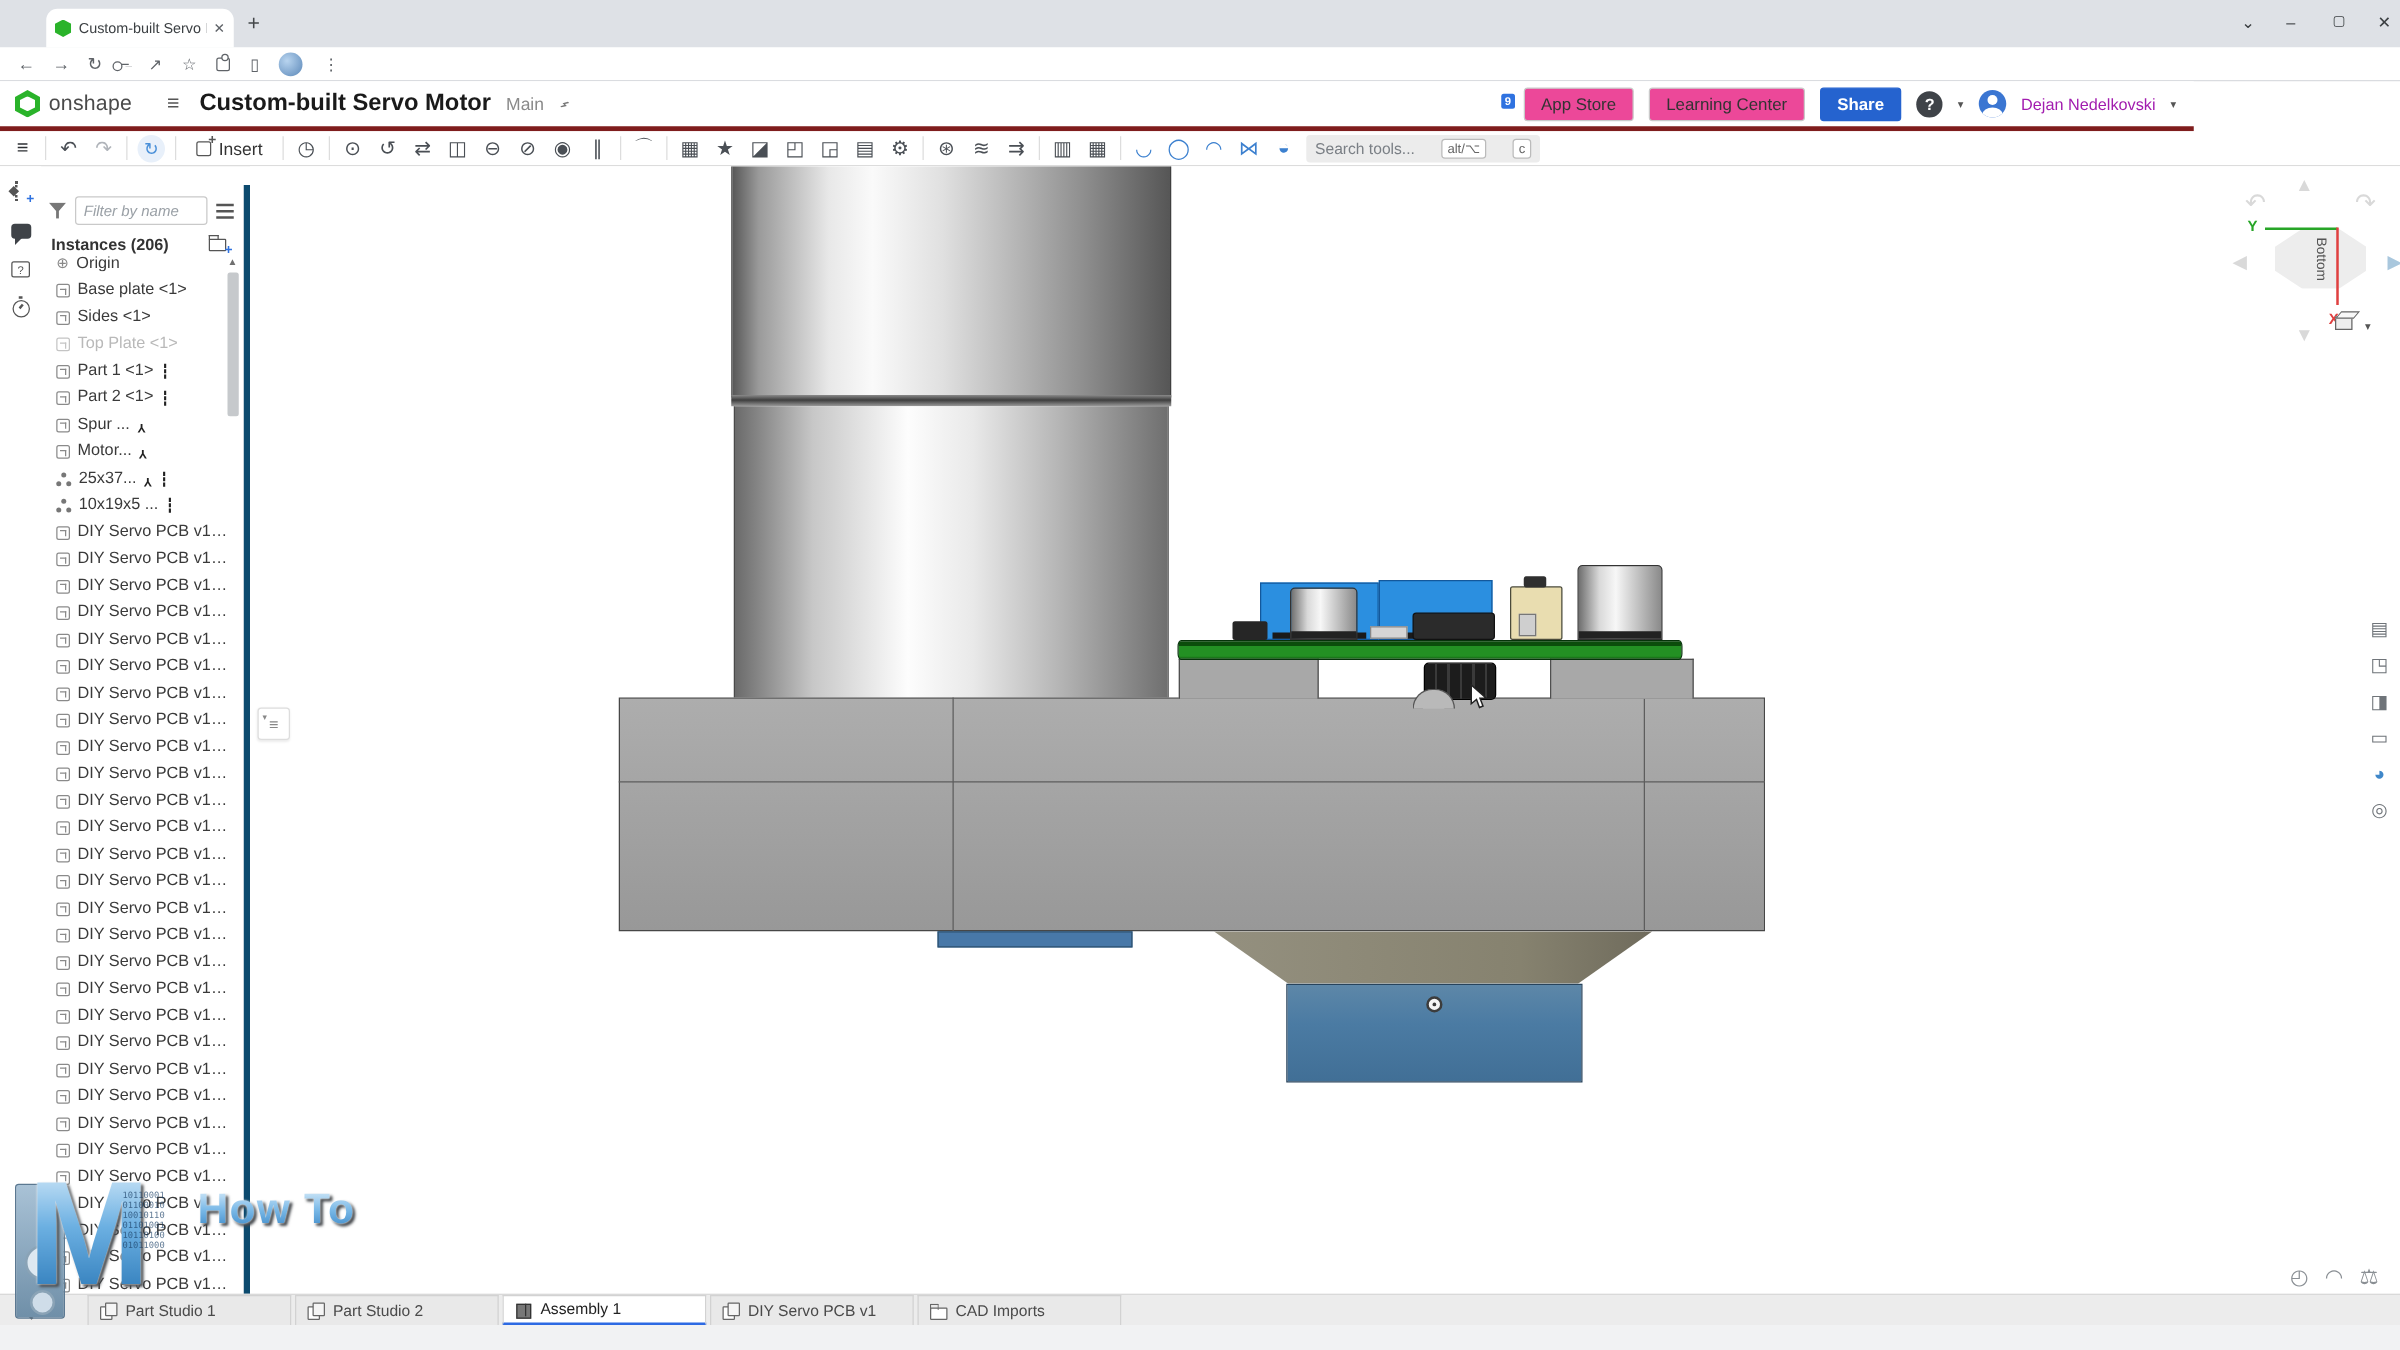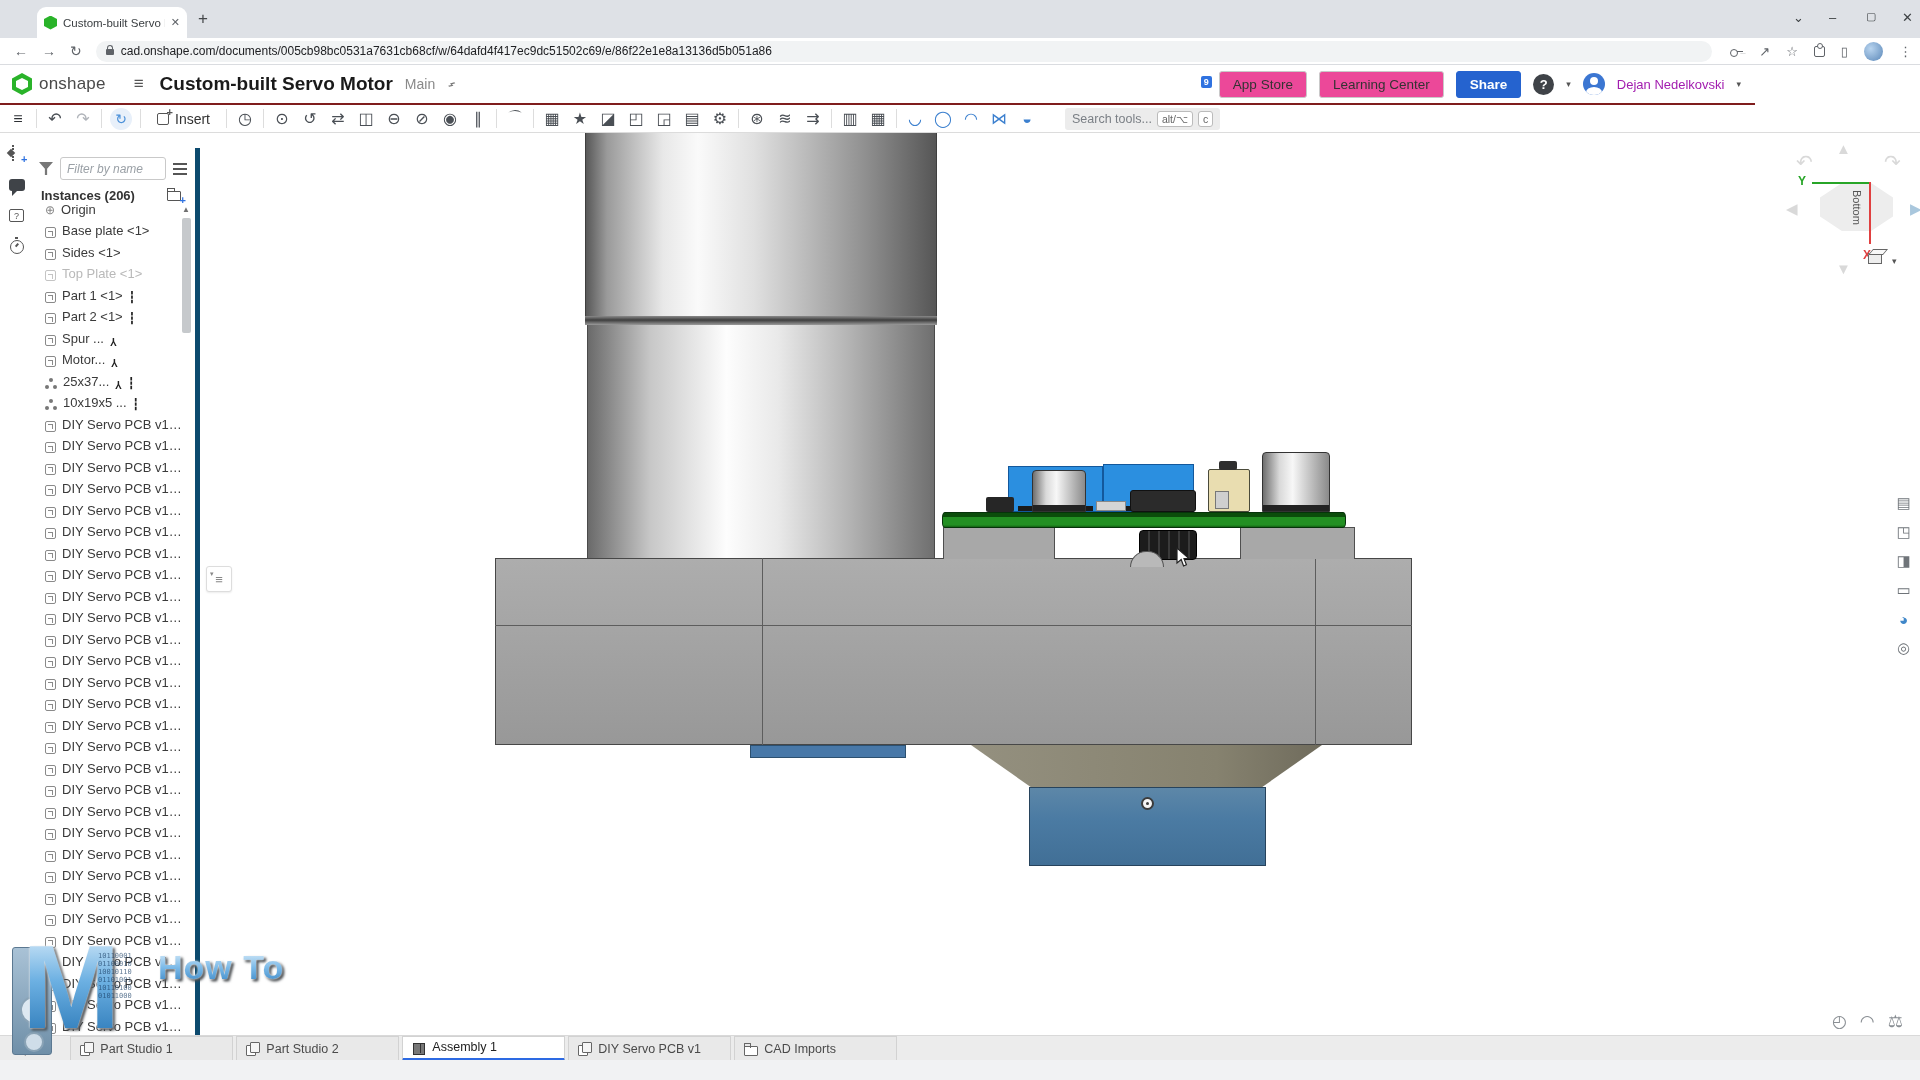--- a/index.html
+++ b/index.html
@@ -26,21 +26,21 @@
   .urltext{font-size:12px;color:#202124;white-space:nowrap;overflow:hidden}
   .uic{margin:0 8px;color:#5f6368;font-size:13px}
   .keyic{width:13px;height:13px;position:relative;margin:0 8px}
   .keyic::before{content:"";position:absolute;left:0;top:4px;width:6px;height:6px;border:1.5px solid #5f6368;border-radius:50%}
   .keyic::after{content:"";position:absolute;left:7px;top:6px;width:6px;height:1.5px;background:#5f6368;box-shadow:3px 2px 0 -0.4px #5f6368}
   .puz{width:11px;height:11px;border:1.5px solid #5f6368;border-radius:2px;position:relative;margin:0 8px}
   .puz::before{content:"";position:absolute;left:2.5px;top:-4px;width:4px;height:4px;border:1.5px solid #5f6368;border-radius:50%;background:#fff}
   .cavatar{width:19px;height:19px;border-radius:50%;background:radial-gradient(circle at 35% 35%,#b8d4ef,#5a87b8);margin:0 8px}
 
   
-  .osheader{position:absolute;left:0;top:65px;width:1755px;height:40px;background:#fff;display:flex;align-items:center;border-bottom:2px solid #7f1d1d}
+  .osheader{position:absolute;left:0;top:65px;width:1755px;height:40px;background:#fff;display:flex;align-items:center;border-bottom:4px solid #7f1d1d}
   .oslogo{width:20px;height:22px;background:#2ab32a;clip-path:polygon(50% 0,100% 25%,100% 75%,50% 100%,0 75%,0 25%);position:relative;margin-left:12px;flex:none}
   .oslogo::after{content:"";position:absolute;left:4px;top:5px;width:12px;height:12px;background:#fff;clip-path:polygon(50% 0,100% 25%,100% 75%,50% 100%,0 75%,0 25%)}
   .oslogotext{font-size:17px;color:#4a4a4a;margin-left:7px;letter-spacing:.2px}
   .doc-menu{font-size:17px;color:#555;margin-left:28px}
   .doc-title{font-size:19px;font-weight:700;color:#1a1a1a;margin-left:16px;white-space:nowrap}
   .doc-branch{font-size:14px;color:#8a8a8a;margin-left:12px}
   .linkic{font-size:14px;color:#777;margin-left:12px;transform:rotate(-45deg)}
   .hdr-right{margin-left:auto;display:flex;align-items:center;margin-right:14px;gap:12px}
   .bellwrap{position:relative;margin-right:4px}
   .bell{width:12px;height:11px;background:#4a4f55;border-radius:6px 6px 1px 1px;position:relative}
@@ -60,21 +60,21 @@
   .tb{min-width:28px;height:24px;display:flex;align-items:center;justify-content:center;font-size:16px;color:#4a4f55}
   .tb.dark{color:#2c2f33}
   .tb.dim{color:#b0b4ba}
   .tb.blue{color:#3c80cf}
   .tb.sync{color:#4a90d9;background:#e8f0fa;border-radius:50%;min-width:22px;height:22px;margin:0 4px;font-size:14px}
   .tb.sep{min-width:1px;width:1px;height:19px;background:#ddd;margin:0 4px}
   .insertbtn{display:flex;align-items:center;gap:6px;padding:3px 10px;border-radius:3px;margin:0 2px}
   .insert-ic{width:12px;height:12px;border:1.4px solid #555;border-radius:2px;position:relative}
   .insert-ic::after{content:"+";position:absolute;right:-5px;top:-8px;color:#555;font-size:11px;font-weight:700}
   .insert-lb{font-size:14px;color:#333}
-  .searchtools{margin-left:24px;display:flex;align-items:center;gap:5px;background:#ececec;border-radius:3px;padding:3px 7px}
+  .searchtools{margin-left:4px;display:flex;align-items:center;gap:21px;background:#ececec;border-radius:3px;padding:3px 7px}
   .st-label{font-size:12.5px;color:#7a7f85}
   .kbd{background:#fff;border:1px solid #bbb;border-radius:3px;font-size:10.5px;color:#666;padding:0 4px;line-height:14px}
 
   
   .rail{position:absolute;left:0;top:133px;width:33px;height:902px;background:#fff;display:flex;flex-direction:column;align-items:center;padding-top:12px;gap:18px}
   .matea{position:relative;width:12px;height:16px;border-left:2px dotted #555;margin-left:2px}
   .matea::before{content:"";position:absolute;left:-6px;top:5px;width:6px;height:6px;background:#555;transform:rotate(45deg)}
   .matea::after{content:"+";position:absolute;right:-4px;bottom:-4px;color:#2f72e0;font-weight:700;font-size:11px}
   .bub{width:16px;height:12px;background:#3f4348;border-radius:3px;position:relative}
   .bub::after{content:"";position:absolute;left:3px;bottom:-5px;border:4px solid transparent;border-top-color:#3f4348;border-left-color:#3f4348}
@@ -226,24 +226,20 @@
     <span class="wctl wc-chevron">⌄</span>
     <span class="wctl wc-min">–</span>
     <span class="wctl wc-max">▢</span>
     <span class="wctl wc-close">✕</span>
   </div>
 
   <div class="urlbar">
     <span class="navic">←</span>
     <span class="navic">→</span>
     <span class="navic">↻</span>
-    <div class="urlpill">
-      <span class="lock"></span>
-      <span class="urltext">cad.onshape.com/documents/005cb98bc0531a7631cb68cf/w/64dafd4f417ec9dc51502c69/e/86f22e1e8a13136d5b051a86</span>
-    </div>
     <span class="keyic"></span>
     <span class="uic">↗</span>
     <span class="uic">☆</span>
     <span class="puz"></span>
     <span class="uic">▯</span>
     <span class="cavatar"></span>
     <span class="uic">⋮</span>
   </div>
 
   <div class="osheader">

